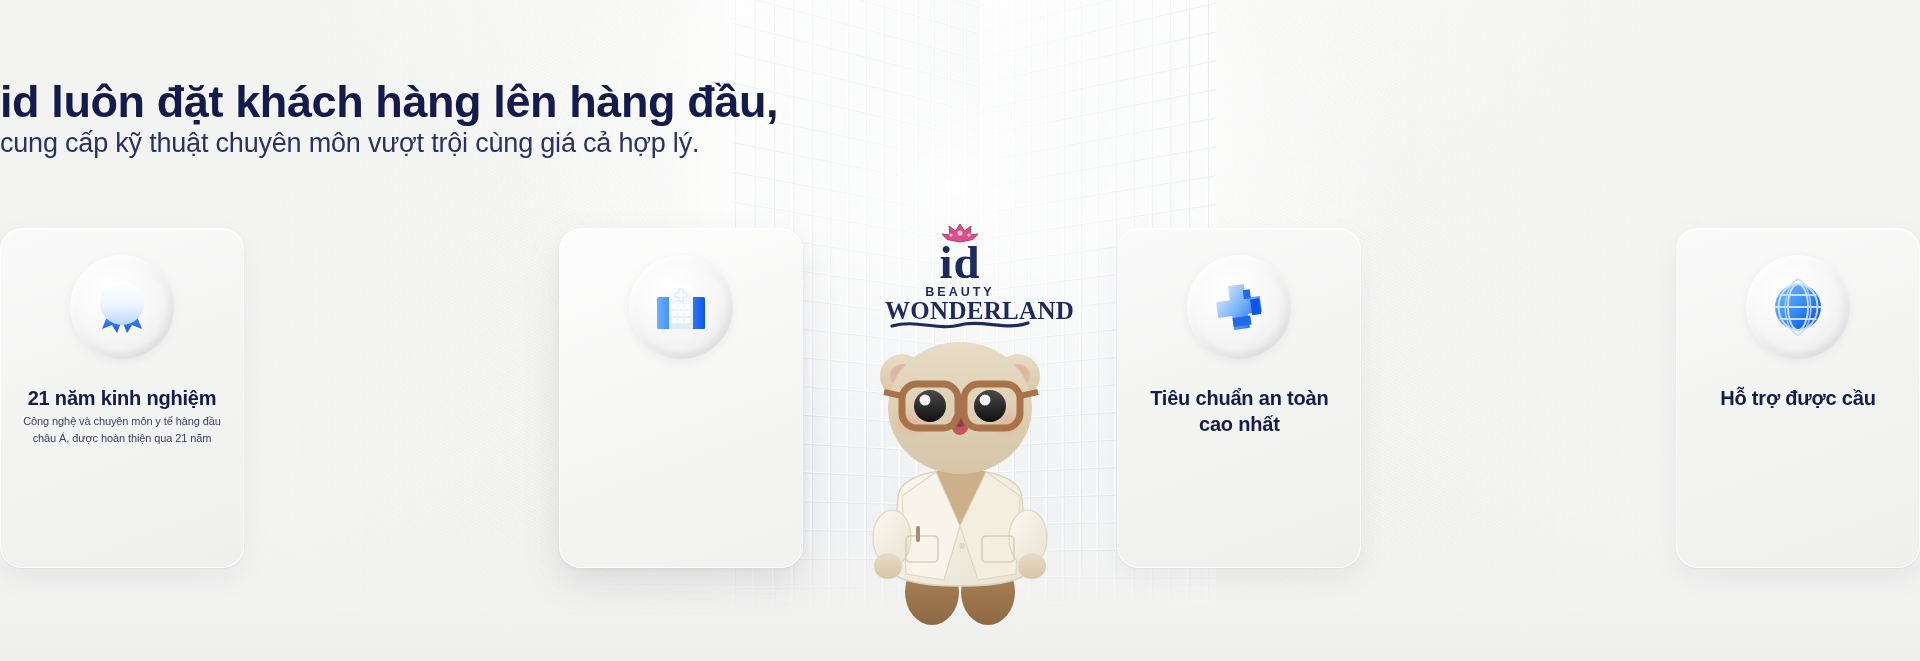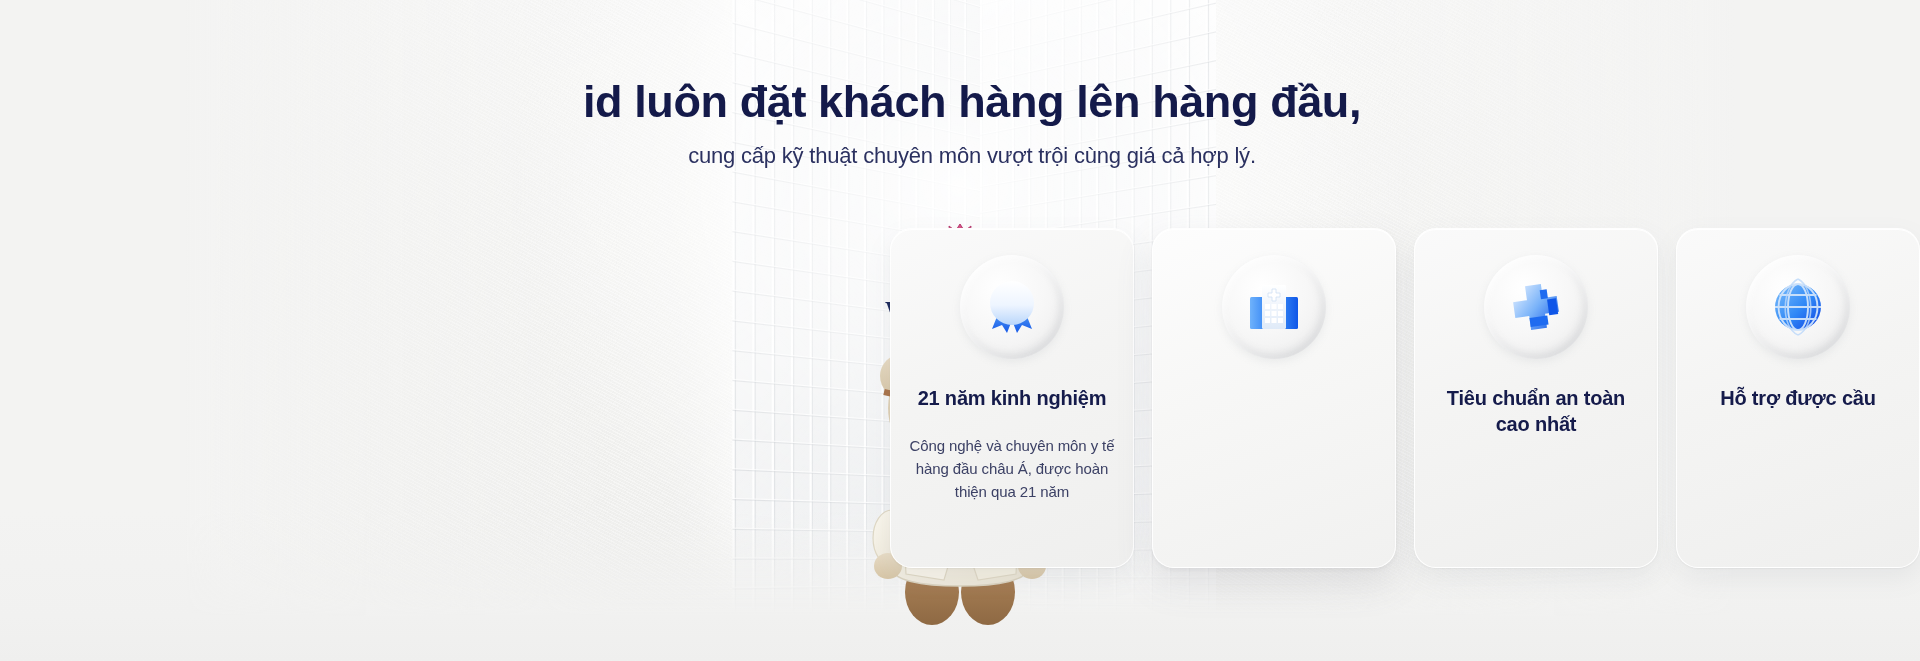--- a/index.html
+++ b/index.html
@@ -61,43 +61,43 @@
     background:radial-gradient(ellipse at 50% 30%, rgba(255,255,255,.95) 0%, rgba(255,255,255,.55) 38%, rgba(255,255,255,0) 70%);
   }
   .bg-fade-l{ position:absolute; left:0; top:0; width:620px; height:100%;
     background:linear-gradient(90deg,#f3f3f2 0%, #f3f3f2 30%, rgba(243,243,242,0) 100%); }
   .bg-fade-r{ position:absolute; right:0; top:0; width:620px; height:100%;
     background:linear-gradient(270deg,#f3f3f2 0%, #f3f3f2 30%, rgba(243,243,242,0) 100%); }
   .bg-fade-b{ position:absolute; left:0; bottom:0; width:100%; height:150px;
     background:linear-gradient(180deg, rgba(243,243,242,0) 0%, #f1f1f0 70%, #efefee 100%); }
 
   
-  .head{ position:absolute; top:76px; left:0; width:100%; text-align:center; z-index:12;padding-left:24px; }
+  .head{ position:absolute; top:76px; left:0; width:100%; text-align:left; z-index:12; }
   .h1{ font-size:45px; font-weight:bold; color:#141a4a; letter-spacing:-.4px; line-height:1.15; }
-  .h2{ margin-top:15px; font-size:22px; font-weight:normal; color:#2b3160; letter-spacing:-.2px; }
+  .h2{ font-size:27px; font-weight:normal; color:#2b3160; letter-spacing:-.2px; }
 
   
   .logo{ position:absolute; left:50%; top:222px; transform:translateX(-50%);
     width:150px; text-align:center; z-index:9; }
   .logo-crown{ height:22px; display:flex; align-items:flex-end; justify-content:center; }
   .logo-id{ font-family:"Liberation Serif", serif; font-size:47px; font-weight:bold;
     color:#1d2a5c; line-height:.92; letter-spacing:1px; margin-top:-3px;
     text-shadow:0 0 1px rgba(255,255,255,.9); }
   .logo-beauty{ font-size:12.5px; font-weight:bold; color:#1d2a5c; letter-spacing:3px; margin-top:1px; }
   .logo-wonder{ font-family:"Liberation Serif", serif; font-size:25px; font-weight:bold;
     color:#1d2a5c; letter-spacing:.3px; line-height:1; margin-top:-1px; }
   .logo-swoosh{ margin-top:-4px; }
 
   
   .bear{ position:absolute; left:50%; top:330px; transform:translateX(-50%);
     width:240px; height:330px; z-index:8; }
 
   
   .cards{ position:absolute; top:228px; left:0; width:100%; height:340px; z-index:11;
-    display:flex; justify-content:flex-end; gap:18px; }
+    display:flex; justify-content:space-between; gap:18px; }
   .card{
     width:244px; height:340px; border-radius:22px;
     background:linear-gradient(160deg,#fafafa 0%,#f4f4f3 45%,#efefee 100%);
     border:1px solid rgba(255,255,255,.9);
     box-shadow:
       0 1px 2px rgba(0,0,0,.045),
       0 10px 24px rgba(120,125,135,.10),
       inset 0 1px 0 rgba(255,255,255,.95);
     display:flex; flex-direction:column; align-items:center;
     padding:26px 16px 18px;
@@ -115,21 +115,21 @@
     background:radial-gradient(circle at 38% 32%, #ffffff 0%, #f7f7f7 48%, #ebebeb 100%);
     box-shadow:
       inset 2px 3px 7px rgba(255,255,255,1),
       inset -3px -4px 9px rgba(160,163,170,.30),
       0 3px 9px rgba(150,153,160,.13);
     display:flex; align-items:center; justify-content:center;
     margin-bottom:26px;
   }
   .card-title{ font-size:20px; font-weight:bold; color:#151b4b; text-align:center;
     line-height:1.3; letter-spacing:-.2px; }
-  .card-desc{ margin-top:24px; font-size:15px; color:#3c4165; text-align:center;
+  .card-desc{ margin-top:2px; font-size:11px; color:#3c4165; text-align:center;
     line-height:1.52; letter-spacing:-.1px; }
 </style>
 </head>
 <body>
 
 <div class="bg-root">
   <div class="bg-noise"></div>
 
   <div class="bldg-wrap">
     <div class="bldg">

